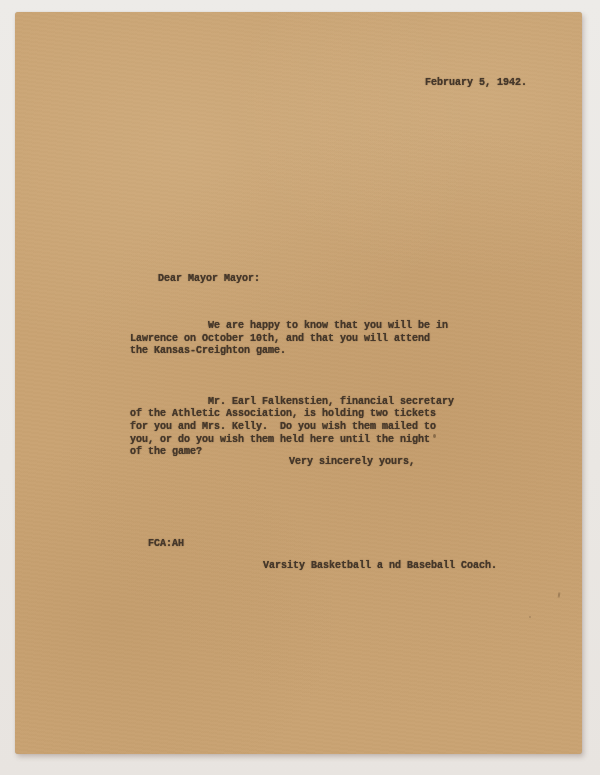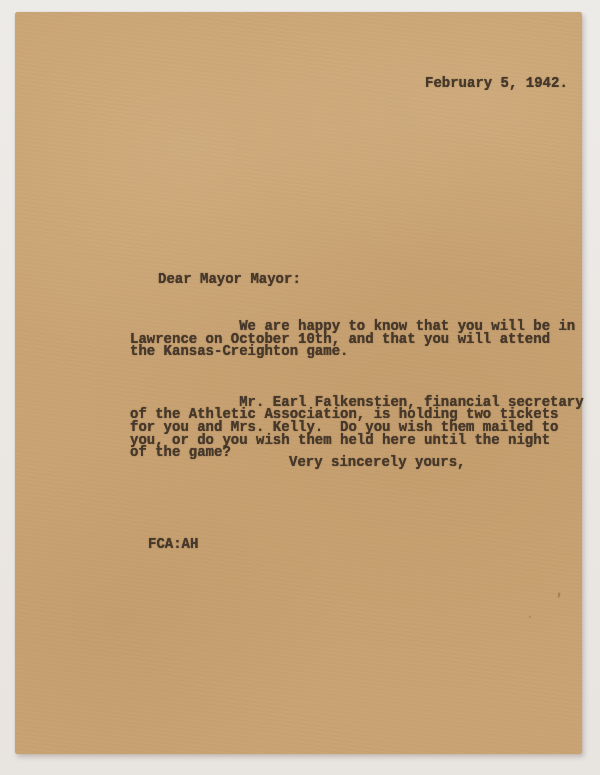--- a/index.html
+++ b/index.html
@@ -25,21 +25,21 @@
       radial-gradient(ellipse 420px 320px at 30% 18%, rgba(255,240,208,0.10), transparent 70%),
       radial-gradient(ellipse 520px 420px at 72% 55%, rgba(150,105,60,0.10), transparent 72%),
       radial-gradient(ellipse 320px 260px at 18% 82%, rgba(140,100,55,0.09), transparent 70%),
       radial-gradient(ellipse 360px 260px at 82% 12%, rgba(255,242,212,0.09), transparent 70%),
       repeating-linear-gradient(7deg, rgba(120,90,50,0.018) 0 2px, rgba(255,240,210,0.015) 2px 4px);
     border-radius: 3px;
     box-shadow: 2px 3px 5px rgba(110,85,75,0.30), 0 0 1px rgba(90,70,55,0.25);
   }
   .tw {
     position: absolute;
-    font-size: 14px;
+    font-size: 10px;
     line-height: 12.6px;
     font-weight: 700;
     color: var(--ink, #46382b);
     letter-spacing: 0;
     white-space: pre;
     text-shadow: 0 0 0.7px rgba(62,48,34,0.85), 0 0 1.6px rgba(70,55,38,0.22);
   }
   .date-line      { left: 410px; top: 65px;  }
   .recipient      { left: 145px; top: 230px; }
   .salutation     { left: 143px; top: 261px; }
@@ -78,20 +78,21 @@
 for you and Mrs. Kelly.  Do you wish them mailed to
 you, or do you wish them held here until the night
 of the game?</div>
     </div>
 
     <div class="tw closing">Very sincerely yours,</div>
 
     <div class="tw initials">FCA:AH</div>
 
     <div class="tw signature">
+      <div>Varsity Basketball a nd Baseball Coach.</div>
     </div>
 
     <div class="speck speck-1"></div>
     <div class="speck speck-2"></div>
     <div class="speck speck-3"></div>
 
   </div>
 </div>
 
 </body></html>

